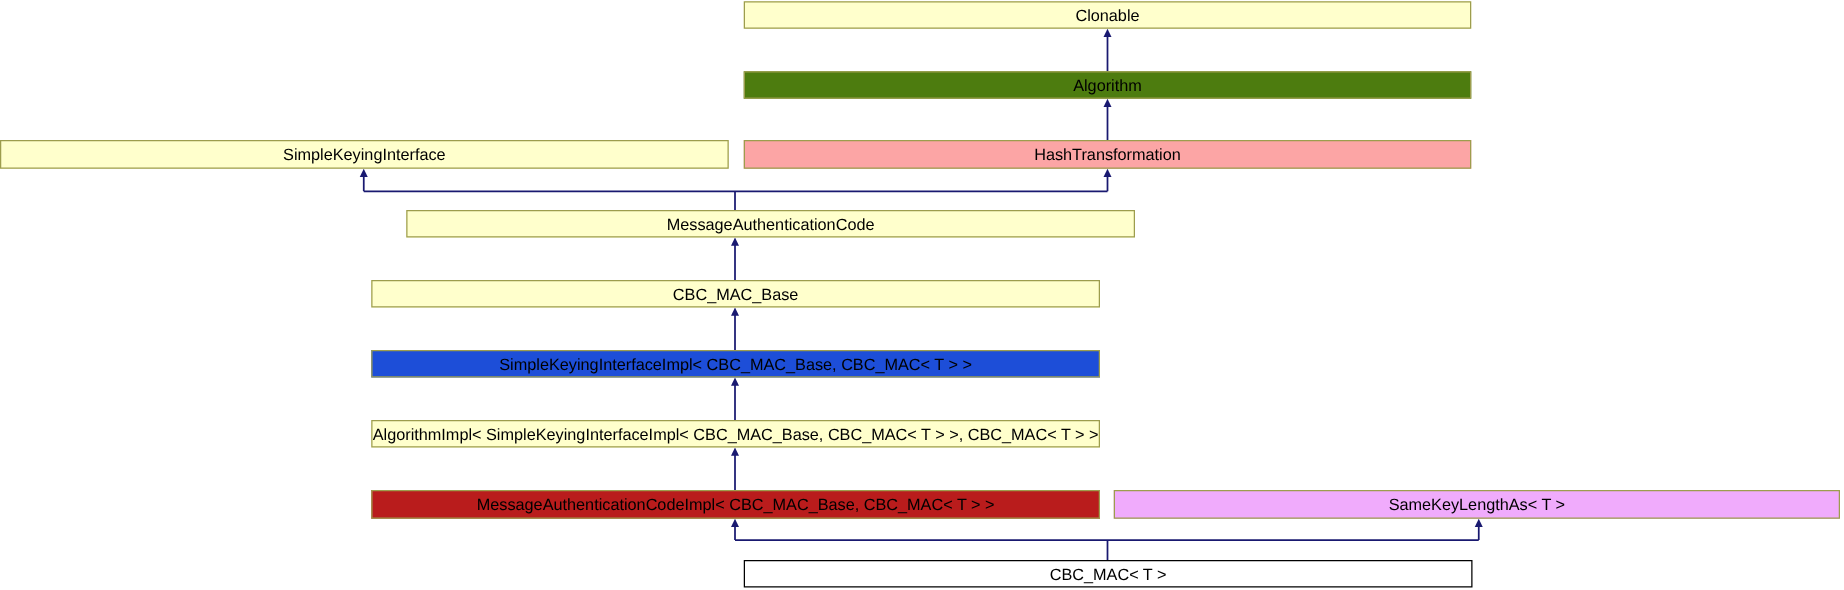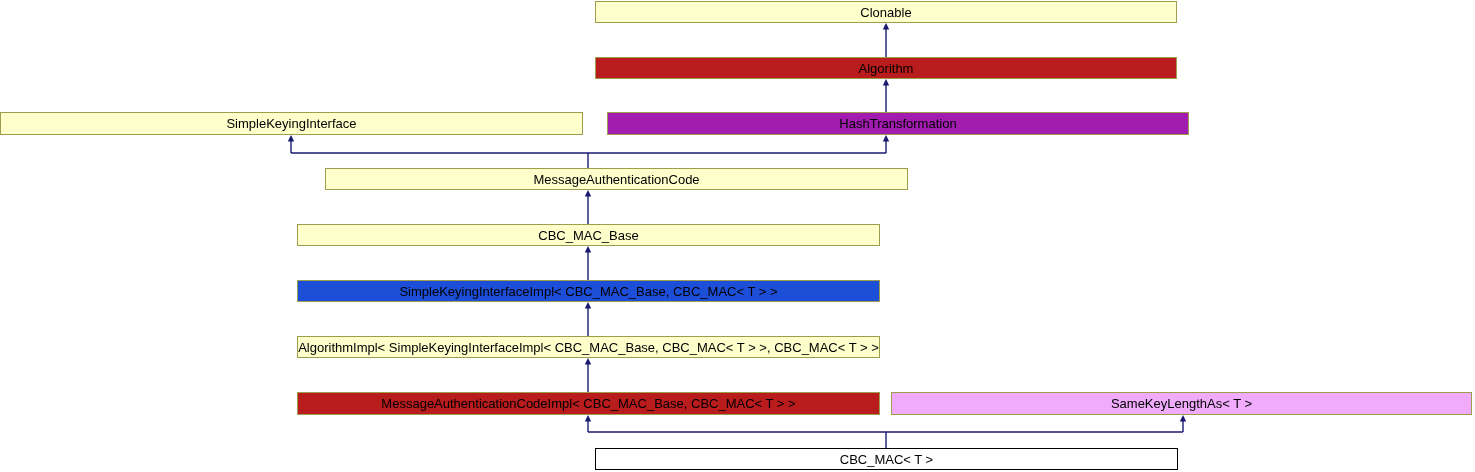--- a/index.html
+++ b/index.html
@@ -58,23 +58,23 @@
       <polygon points="588,358 584.8,364.5 591.2,364.5" fill="#191970"></polygon>
       <line x1="886" y1="448" x2="886" y2="432" stroke="#191970" stroke-width="1.4"></line>
       <line x1="588" y1="432" x2="1183" y2="432" stroke="#191970" stroke-width="1.4"></line>
       <line x1="588" y1="432" x2="588" y2="419" stroke="#191970" stroke-width="1.4"></line>
       <line x1="1183" y1="432" x2="1183" y2="419" stroke="#191970" stroke-width="1.4"></line>
       <polygon points="588,415 584.8,421.5 591.2,421.5" fill="#191970"></polygon>
       <polygon points="1183,415 1179.8,421.5 1186.2,421.5" fill="#191970"></polygon>
     </svg>
   <div id="nodes">
       <div class="node default" style="left: 595px; top: 1px; width: 582px; height: 22px; background: rgb(255, 255, 204); border-color: rgb(157, 157, 77); color: rgb(0, 0, 0);">Clonable</div>
-      <div class="node default" style="left: 595px; top: 57px; width: 582px; height: 22px; background: #b91c1c; border-color: rgb(157, 157, 77); color: rgb(0, 0, 0);">Algorithm</div>
+      <div class="node default" style="left: 595px; top: 57px; width: 582px; height: 22px; background: #4d7c0f; border-color: rgb(157, 157, 77); color: rgb(0, 0, 0);">Algorithm</div>
       <div class="node default" style="left: 0px; top: 112px; width: 583px; height: 23px; background: rgb(255, 255, 204); border-color: rgb(157, 157, 77); color: rgb(0, 0, 0);">SimpleKeyingInterface</div>
-      <div class="node default" style="left: 595px; top: 112px; width: 582px; height: 23px; background: #a21caf; border-color: rgb(157, 157, 77); color: rgb(0, 0, 0); margin-left: 12px;">HashTransformation</div>
+      <div class="node default" style="left: 595px; top: 112px; width: 582px; height: 23px; background: #fca5a5; border-color: rgb(157, 157, 77); color: rgb(0, 0, 0);">HashTransformation</div>
       <div class="node default" style="left: 297px; top: 168px; width: 583px; height: 22px; background: rgb(255, 255, 204); border-color: rgb(157, 157, 77); color: rgb(0, 0, 0); margin-left: 28px;">MessageAuthenticationCode</div>
       <div class="node default" style="left: 297px; top: 224px; width: 583px; height: 22px; background: rgb(255, 255, 204); border-color: rgb(157, 157, 77); color: rgb(0, 0, 0);">CBC_MAC_Base</div>
       <div class="node default" style="left: 297px; top: 280px; width: 583px; height: 22px; background: #1d4ed8; border-color: rgb(157, 157, 77); color: rgb(0, 0, 0);">SimpleKeyingInterfaceImpl&lt; CBC_MAC_Base, CBC_MAC&lt; T &gt; &gt;</div>
       <div class="node default" style="left: 297px; top: 336px; width: 583px; height: 22px; background: rgb(255, 255, 204); border-color: rgb(157, 157, 77); color: rgb(0, 0, 0);">AlgorithmImpl&lt; SimpleKeyingInterfaceImpl&lt; CBC_MAC_Base, CBC_MAC&lt; T &gt; &gt;, CBC_MAC&lt; T &gt; &gt;</div>
       <div class="node default" style="left: 297px; top: 392px; width: 583px; height: 23px; background: #b91c1c; border-color: rgb(157, 157, 77); color: rgb(0, 0, 0);">MessageAuthenticationCodeImpl&lt; CBC_MAC_Base, CBC_MAC&lt; T &gt; &gt;</div>
       <div class="node default" style="left: 891px; top: 392px; width: 581px; height: 23px; background: #f0abfc; border-color: rgb(157, 157, 77); color: rgb(0, 0, 0);">SameKeyLengthAs&lt; T &gt;</div>
       <div class="node current" style="left: 595px; top: 448px; width: 583px; height: 22px; background: rgb(255, 255, 255); border-color: rgb(0, 0, 0); color: rgb(0, 0, 0); text-align: right;">CBC_MAC&lt; T &gt;</div>
     </div>
 </div>
 

